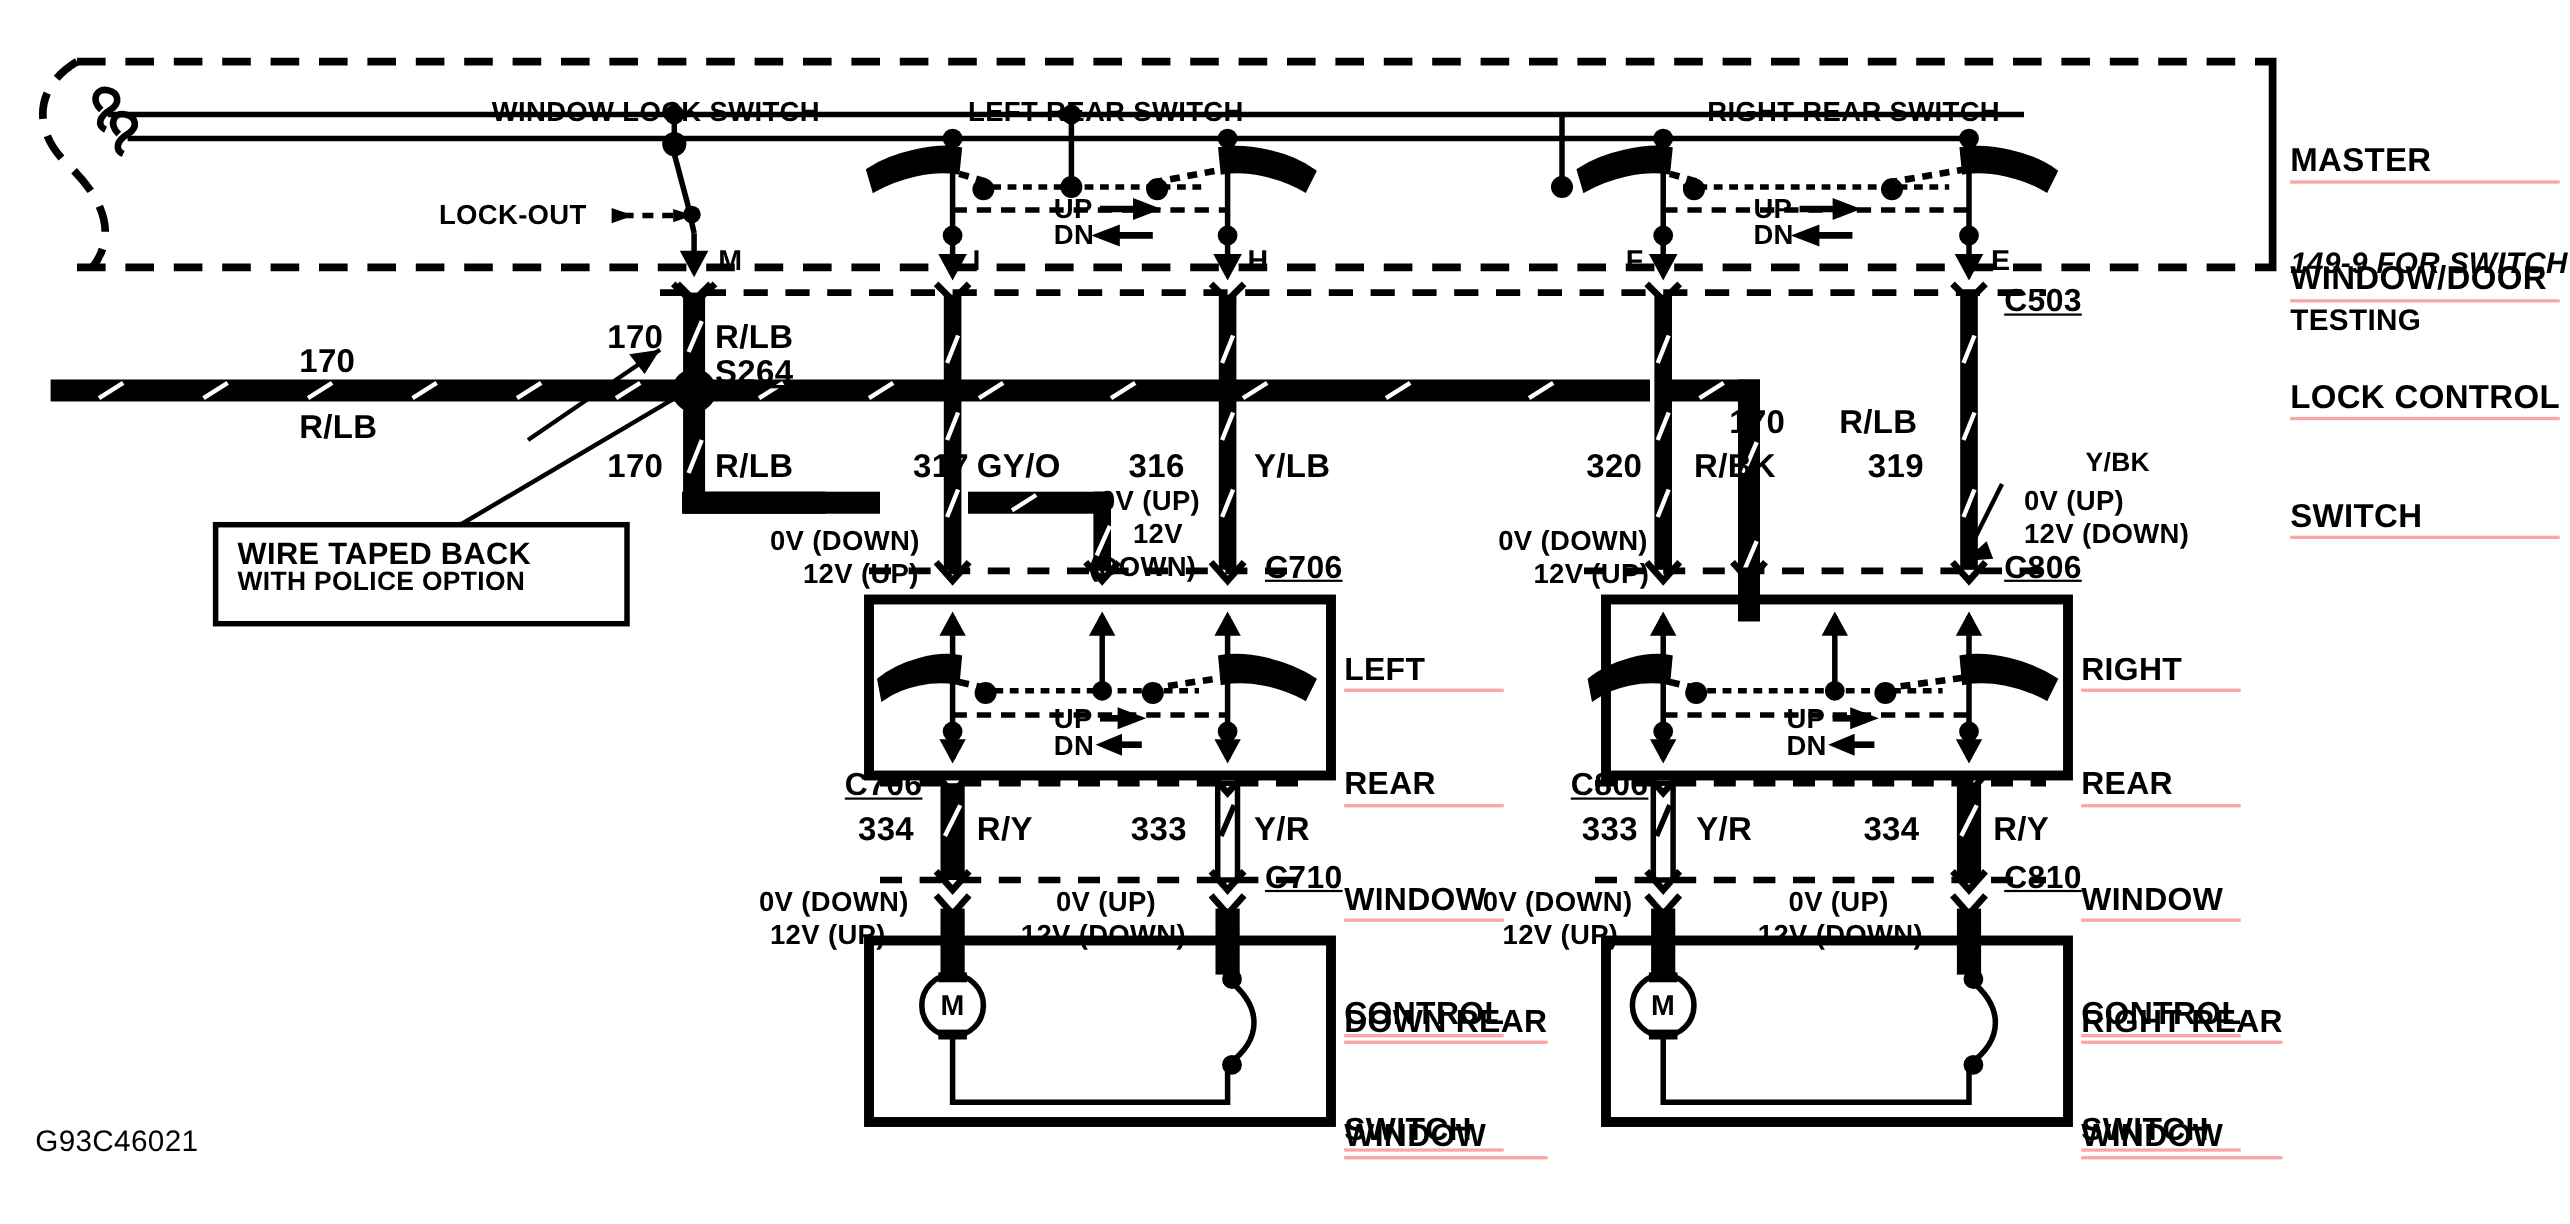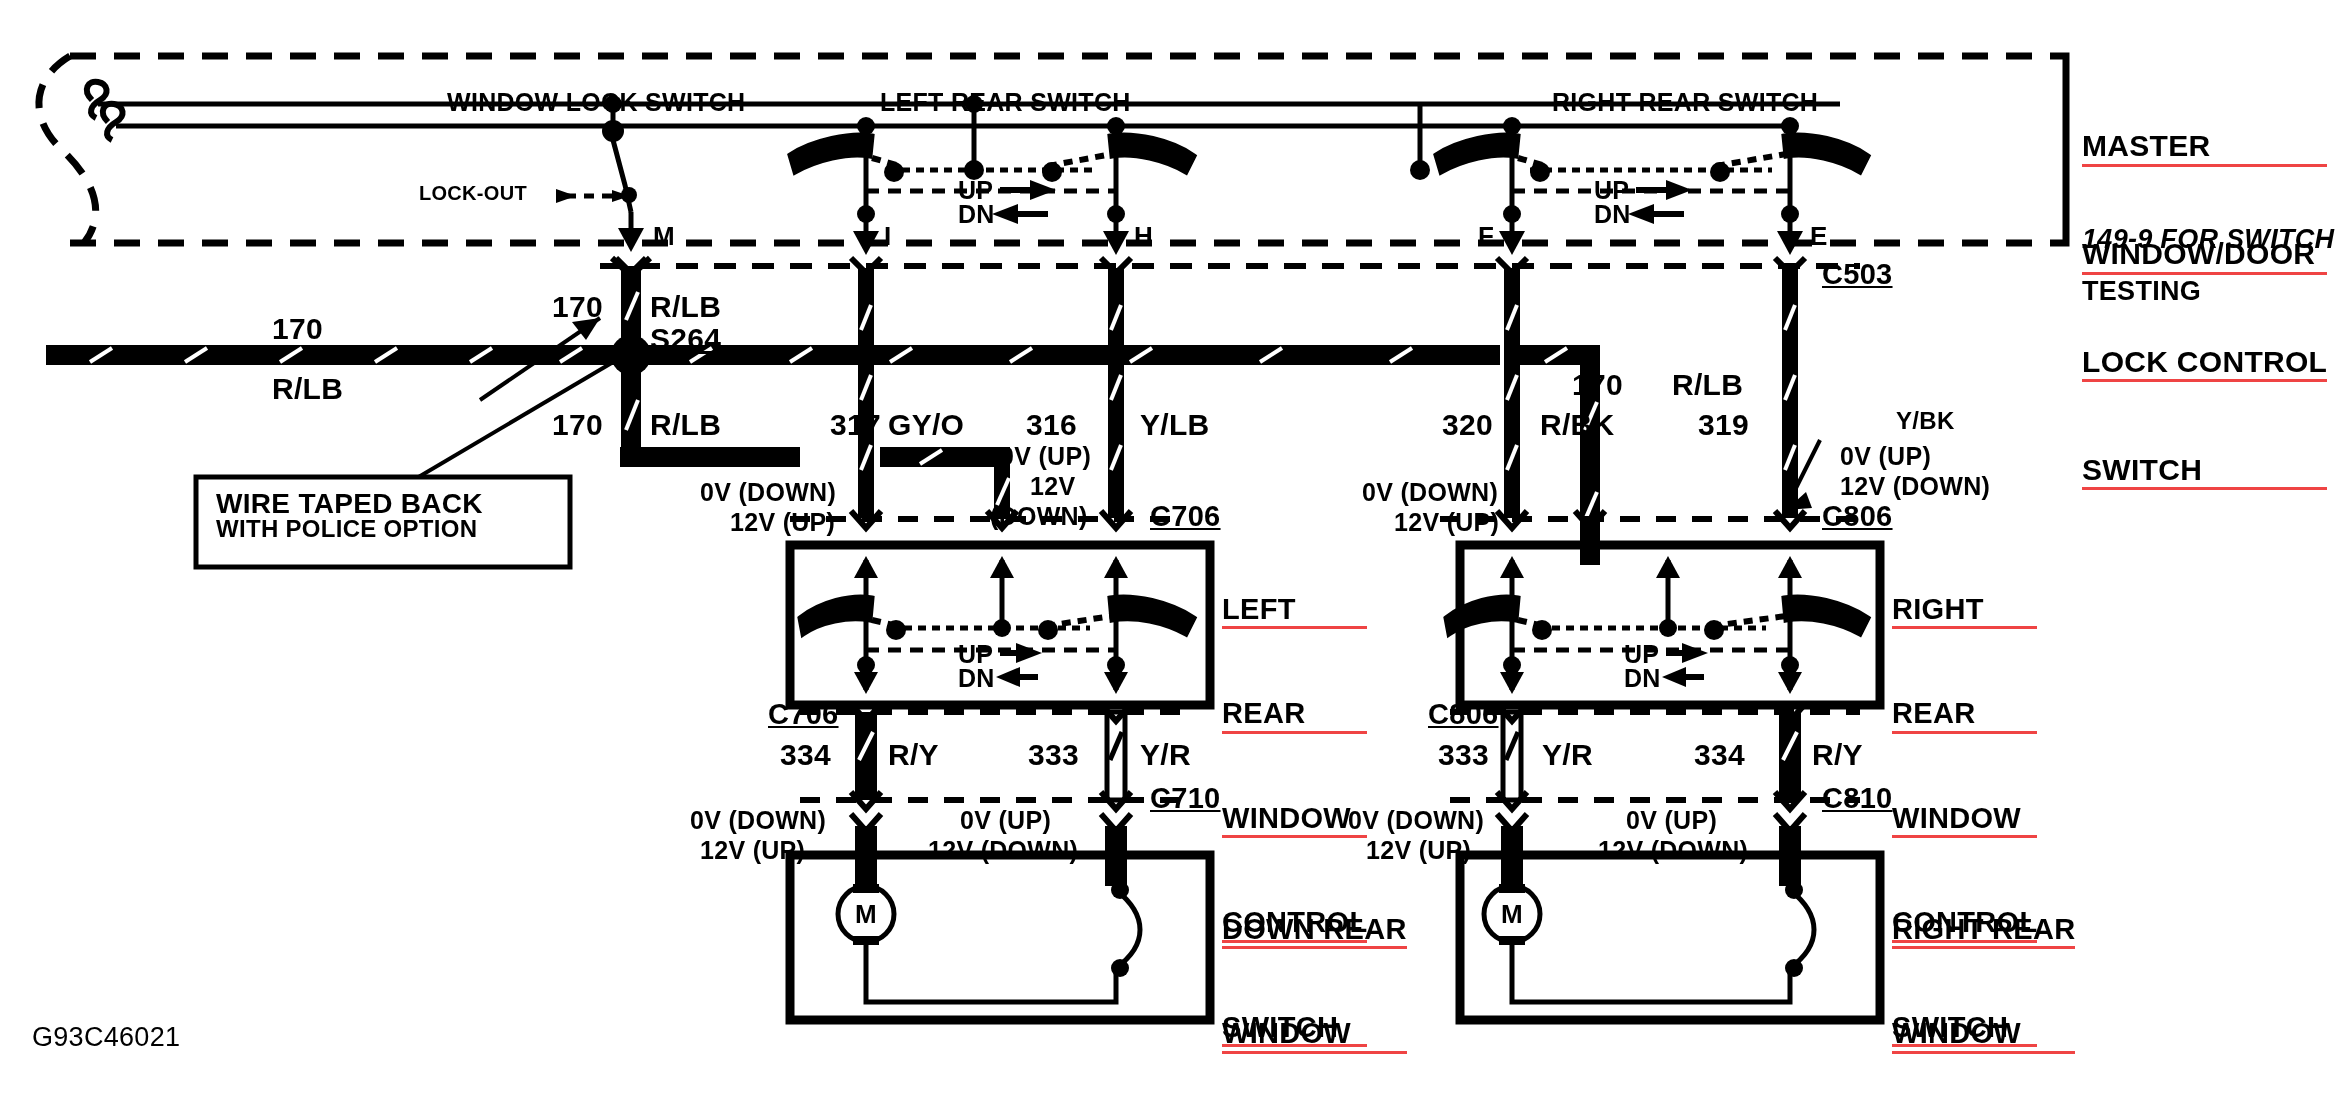--- a/index.html
+++ b/index.html
@@ -1,20 +1,20 @@
 <!DOCTYPE html>
 <html><head>
 <meta charset="utf-8">
 <style>
   html,body{margin:0;padding:0;background:#ffffff;}
   body{font-family:"Liberation Sans", sans-serif;}
   #root{position:relative;width:2336px;height:1113px;background:#fff;overflow:hidden;}
   .lbl{position:absolute;color:#000;font-weight:bold;white-space:pre;line-height:1.12;letter-spacing:.3px;}
   .ul{text-decoration:underline;text-underline-offset:2px;}
-  .und span{display:block;border-bottom:3px solid #ef4444;padding-bottom:1px;margin-bottom:3px;}
+  .und span{display:block;border-bottom:3px solid #fca5a5;padding-bottom:1px;margin-bottom:3px;}
   svg{position:absolute;left:0;top:0;}
 </style>
 </head>
 <body>
 
 <div id="root">
 
   <svg width="2336" height="1113" viewBox="0 0 2336 1113">
     <g stroke="#000" fill="none" stroke-linecap="butt">
 
@@ -451,21 +451,21 @@
     <span>WINDOW/DOOR</span>
     <span>LOCK CONTROL</span>
     <span>SWITCH</span>
   </div>
   <div class="lbl" style="left:2082px;top:224px;font-size:27px;font-style:italic;">149-9 FOR SWITCH</div>
   <div class="lbl" style="left:2082px;top:276px;font-size:27px;">TESTING</div>
 
   <div class="lbl" style="left:447px;top:88px;font-size:25px;">WINDOW LOCK SWITCH</div>
   <div class="lbl" style="left:880px;top:88px;font-size:25px;">LEFT REAR SWITCH</div>
   <div class="lbl" style="left:1552px;top:88px;font-size:25px;">RIGHT REAR SWITCH</div>
-  <div class="lbl" style="left:419px;top:182px;font-size:20px;">LOCK-OUT</div>
+  <div class="lbl" style="left:399px;top:182px;font-size:25px;">LOCK-OUT</div>
 
   <div class="lbl" style="left:653px;top:222px;font-size:26px;">M</div>
   <div class="lbl" style="left:884px;top:222px;font-size:26px;">I</div>
   <div class="lbl" style="left:1134px;top:222px;font-size:26px;">H</div>
   <div class="lbl" style="left:1478px;top:222px;font-size:26px;">F</div>
   <div class="lbl" style="left:1810px;top:222px;font-size:26px;">E</div>
 
   <div class="lbl" style="left:958px;top:176px;font-size:25px;">UP</div>
   <div class="lbl" style="left:958px;top:200px;font-size:25px;">DN</div>
   <div class="lbl" style="left:1594px;top:176px;font-size:25px;">UP</div>

